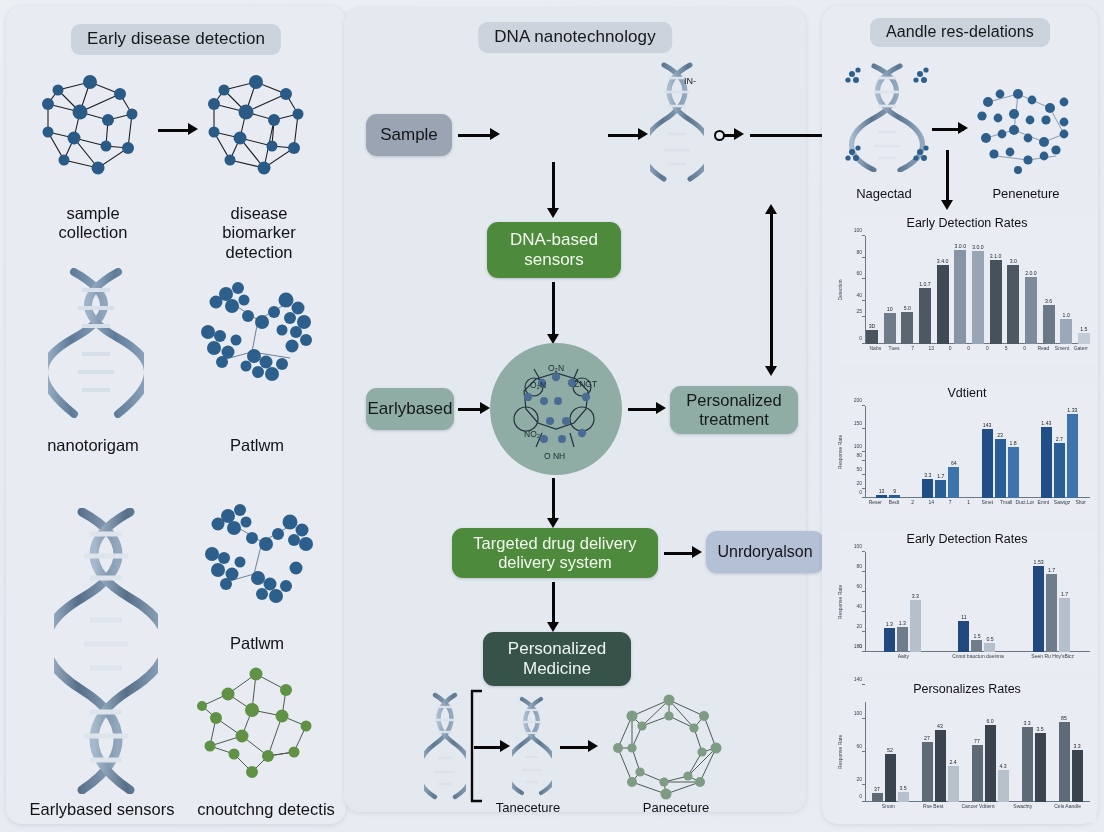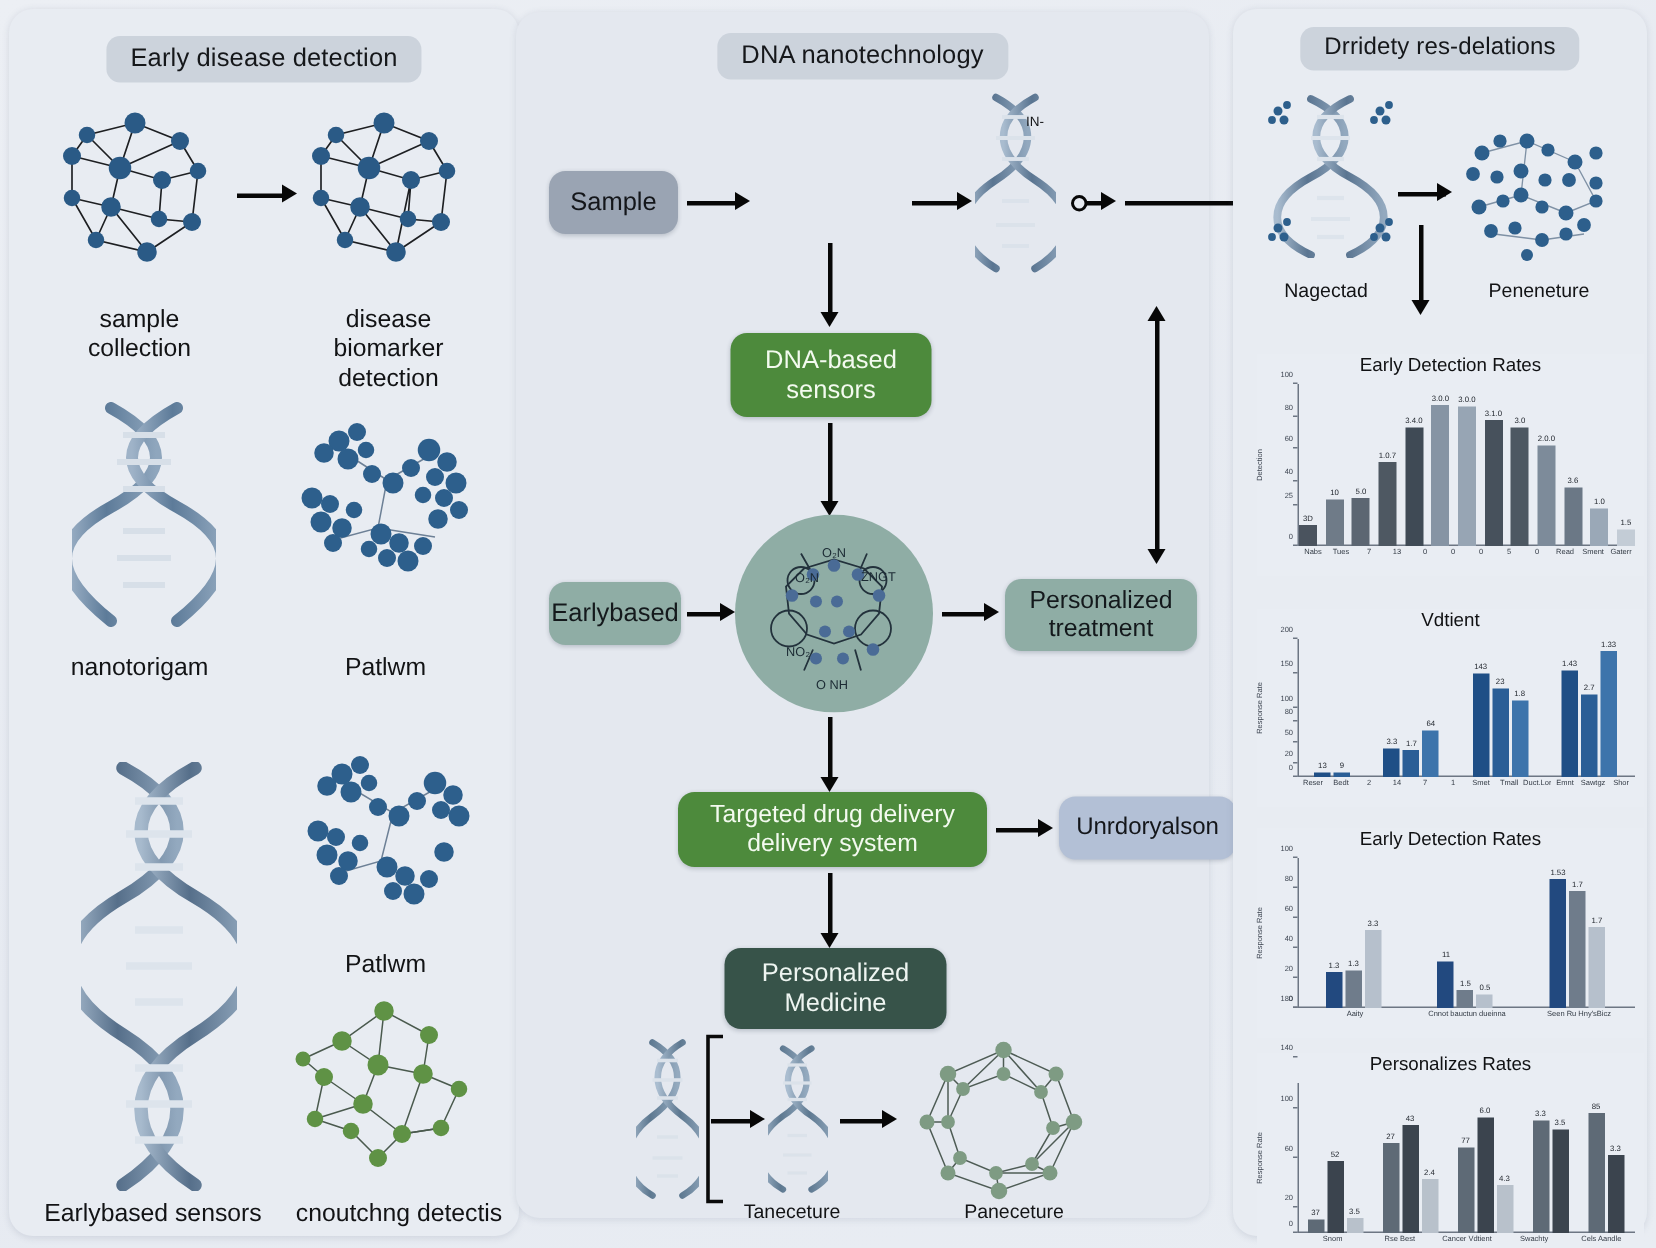--- a/index.html
+++ b/index.html
@@ -50,21 +50,21 @@
   .ar.v{width:2.6px;}
   .ah{position:absolute;width:0;height:0;border-top:6px solid transparent;border-bottom:6px solid transparent;border-left:10px solid #070707;}
   .av{position:absolute;width:0;height:0;border-left:6px solid transparent;border-right:6px solid transparent;border-top:10px solid #070707;}
   .av.up{border-top:none;border-bottom:10px solid #070707;}
   .dot{position:absolute;width:7px;height:7px;border-radius:50%;border:2.2px solid #070707;background:#e6eaf1;}
 
   
   .art{position:absolute;}
 
   
-  .chart{position:absolute;background:#e9edf3;margin-top:20px;}
+  .chart{position:absolute;background:#e9edf3;}
   .chart .ct{position:absolute;left:0;right:0;top:0;text-align:center;font-size:12.5px;color:#101113;}
   .chart .plot{position:absolute;left:28px;right:6px;bottom:20px;top:20px;}
   .chart .axis-y{position:absolute;left:27px;top:20px;bottom:20px;width:1.4px;background:#6d7683;}
   .chart .axis-x{position:absolute;left:27px;right:6px;bottom:20px;height:1.4px;background:#6d7683;}
   .chart .ylab{position:absolute;left:-1px;top:50%;transform-origin:0 0;transform:rotate(-90deg) translate(-50%,0);
     font-size:5px;color:#3c4450;white-space:nowrap;}
   .chart .ytick{position:absolute;right:100%;margin-right:3px;transform:translateY(-50%);font-size:5px;color:#3c4450;white-space:nowrap;}
   .chart .ytmark{position:absolute;left:-3px;width:3px;height:1px;background:#6d7683;}
   .bars{position:absolute;left:0;right:0;bottom:0;top:0;display:flex;align-items:flex-end;}
   .bargrp{display:flex;align-items:flex-end;height:100%;}
@@ -467,21 +467,21 @@
         <circle cx="32" cy="82" r="4.6"></circle>
       <circle cx="24" cy="58" r="4.6"></circle>
         <circle cx="34" cy="36" r="4.6"></circle>
     </g>
   </svg>
 
   <div class="cap sm" style="left:468px;top:788px;width:120px;">Taneceture</div>
   <div class="cap sm" style="left:616px;top:788px;width:120px;">Paneceture</div>
 
   <div class="panel" id="panel-right">
-    <div class="panel-title">Drridety res-delations</div>
+    <div class="panel-title">Aandle res-delations</div>
   </div>
 
   <svg class="art" style="left:842px;top:62px;" width="92" height="110" viewBox="0 0 92 110">
     <g stroke="url(#hg3)" stroke-width="5.2" fill="none" stroke-linecap="round">
       <path d="M32 4 C62 18 62 40 32 56 C2 72 2 94 32 108"></path>
       <path d="M58 4 C28 18 28 40 58 56 C88 72 88 94 58 108"></path>
     </g>
     <g stroke="#dde4ec" stroke-width="2.8">
       <line x1="36" y1="16" x2="54" y2="16"></line>
         <line x1="32" y1="30" x2="58" y2="30"></line>

